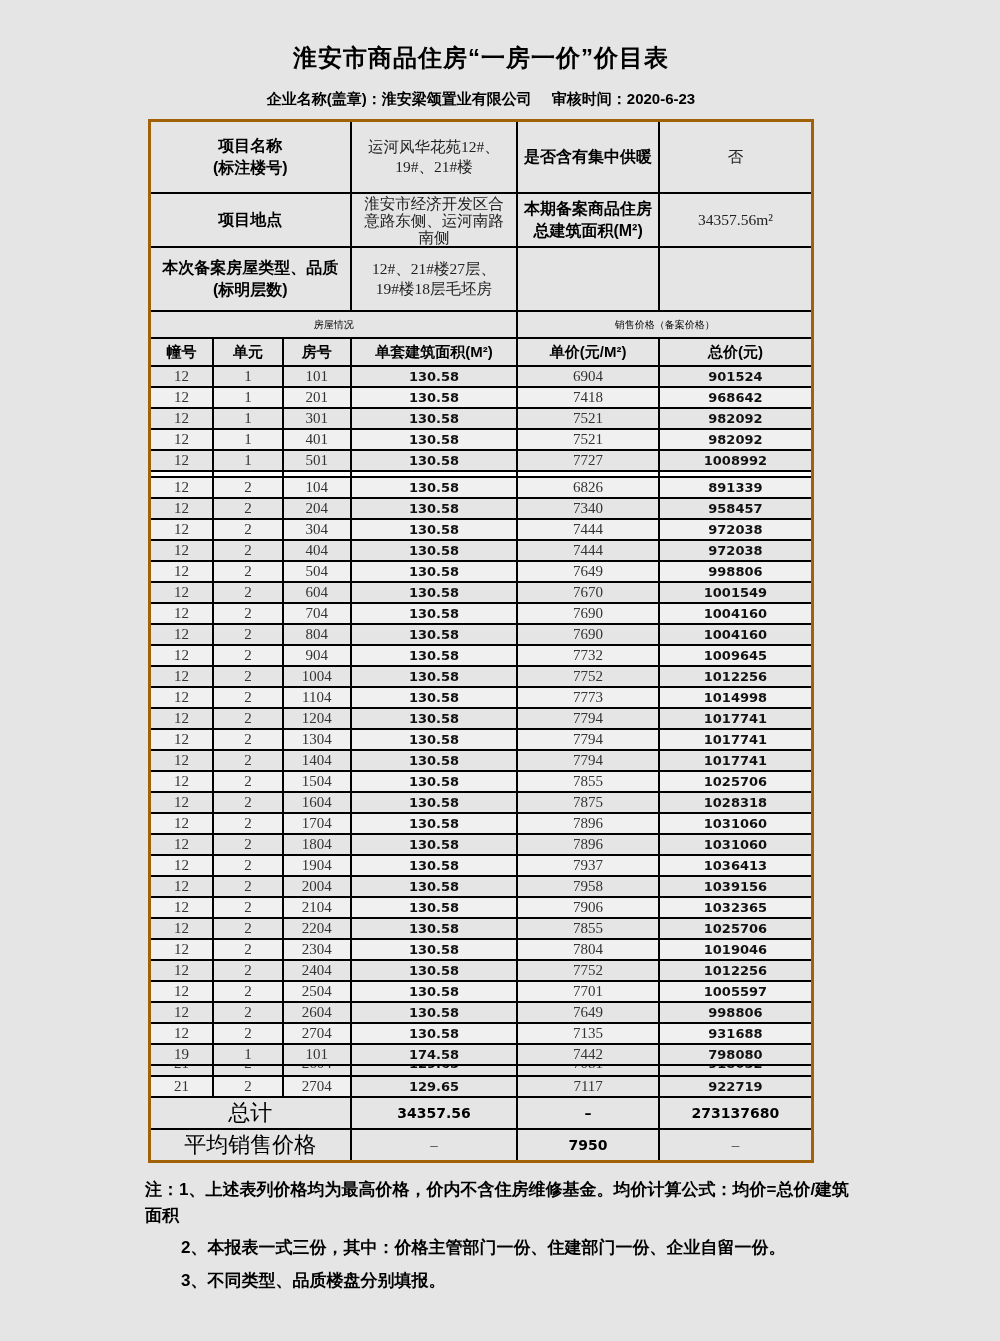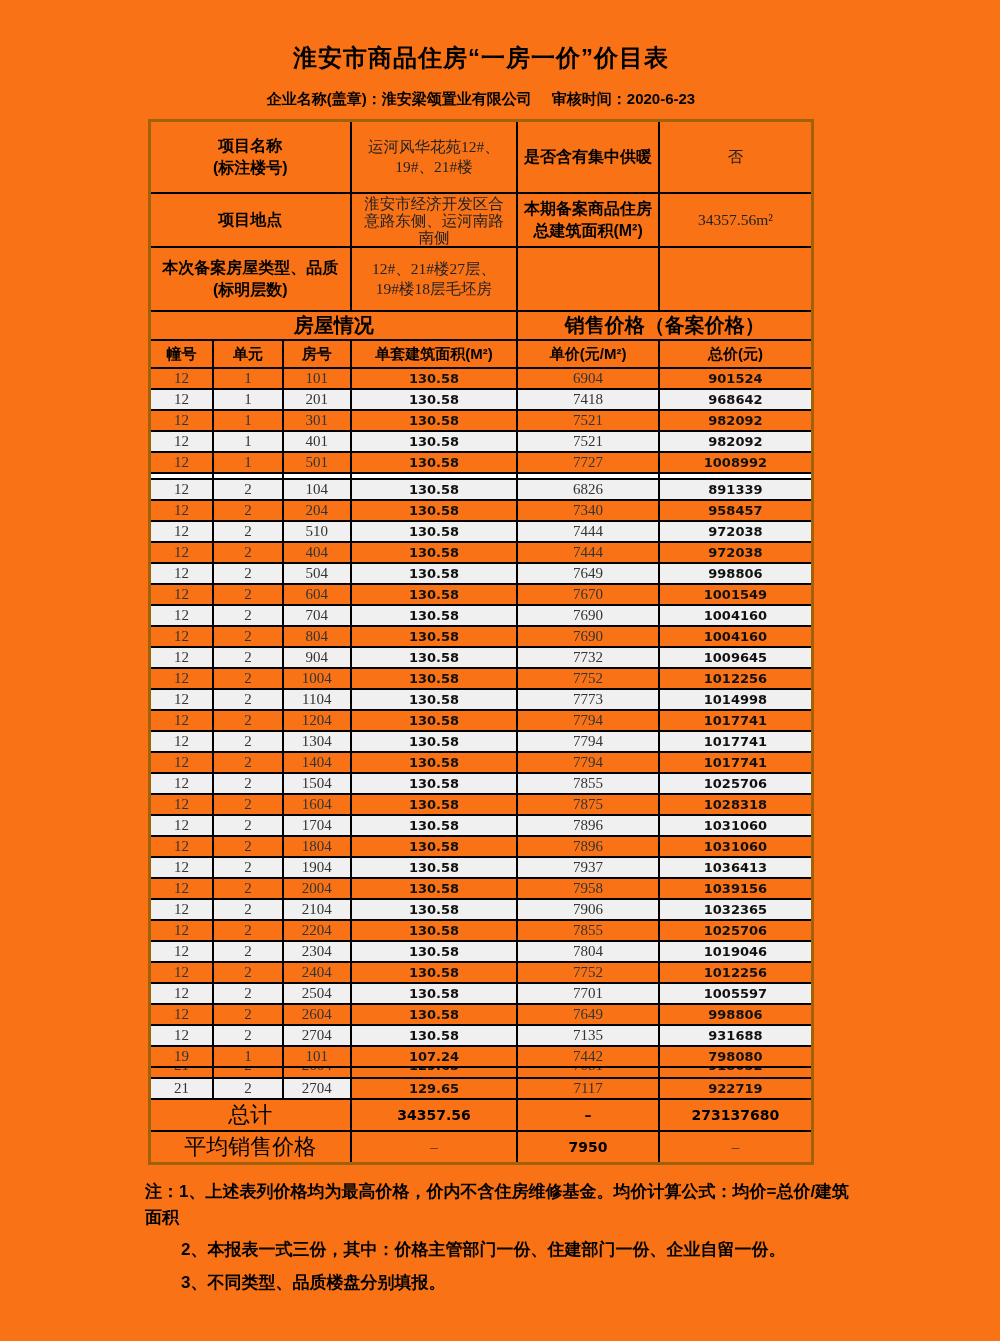--- a/index.html
+++ b/index.html
@@ -1,36 +1,36 @@
 <!DOCTYPE html>
 <html><head>
 <meta charset="utf-8">
 <style>
   html,body{margin:0;padding:0;background:#fff;}
-  .page{position:relative;width:1000px;height:1341px;background:#f97316;overflow:hidden;
+  .page{position:relative;width:1000px;height:1341px;background:#e5e5e5;overflow:hidden;
         font-family:"Liberation Sans",sans-serif;color:#000;}
   .doc-title{margin:42px 0 0 148px;width:666px;text-align:center;font-size:24px;font-weight:700;
              letter-spacing:1px;font-family:"Liberation Sans",sans-serif;}
   .subtitle{margin:16px 0 0 148px;width:666px;display:flex;justify-content:center;gap:20px;
             font-size:15px;font-weight:600;}
   .subtitle .review{font-weight:600;}
   table.main{border-collapse:collapse;table-layout:fixed;width:666px;margin:10px 0 8px 148px;
              border:3px solid #a16207;}
   table.main td{border:2px solid #000;text-align:center;vertical-align:middle;padding:0 2px;
                 overflow:hidden;}
   .pre{white-space:pre-line;}
   
   .info-lbl{font-weight:700;font-size:16px;line-height:1.35;}
   .info-val{font-family:"Liberation Serif",serif;font-size:15.5px;color:#222;line-height:1.3;}
   .r-name td{height:70px;}
   .r-addr td{height:52px;}
   .r-type td{height:62px;}
   .addr-clip{height:50px;overflow:hidden;line-height:17px;}
   
-  .sec-row td{height:25px;font-weight:700;font-size:20px;}
+  .sec-row td{height:25px;font-weight:400;font-size:10px;}
   .colhead td{height:26px;font-weight:700;font-size:15px;}
   
   .data-row td{height:19px;line-height:19px;}
   .c-serif{font-family:"Liberation Serif",serif;font-size:15px;color:#333;}
   .c-sans{font-family:"DejaVu Sans",sans-serif;font-weight:700;font-size:13px;color:#111;}
   tr.s td{background:#f0f0f0;}
   tr.sl td:nth-child(-n+3){background:#f0f0f0;}
   
   .gap-row td{height:4px;background:#fff;border-top:3px solid #000;border-bottom:3px solid #000;}
   
@@ -187,21 +187,21 @@
           <td class="c-serif">2</td>
           <td class="c-serif">204</td>
           <td class="c-sans">130.58</td>
           <td class="c-serif">7340</td>
           <td class="c-sans">958457</td>
         </tr>
 
         <tr class="data-row s">
           <td class="c-serif">12</td>
           <td class="c-serif">2</td>
-          <td class="c-serif">510</td>
+          <td class="c-serif">304</td>
           <td class="c-sans">130.58</td>
           <td class="c-serif">7444</td>
           <td class="c-sans">972038</td>
         </tr>
 
         <tr class="data-row">
           <td class="c-serif">12</td>
           <td class="c-serif">2</td>
           <td class="c-serif">404</td>
           <td class="c-sans">130.58</td>
@@ -413,21 +413,21 @@
           <td class="c-serif">2704</td>
           <td class="c-sans">130.58</td>
           <td class="c-serif">7135</td>
           <td class="c-sans">931688</td>
         </tr>
 
         <tr class="data-row">
           <td class="c-serif">19</td>
           <td class="c-serif">1</td>
           <td class="c-serif">101</td>
-          <td class="c-sans">107.24</td>
+          <td class="c-sans">174.58</td>
           <td class="c-serif">7442</td>
           <td class="c-sans">798080</td>
         </tr>
       </tbody>
 
     <tbody>
       <tr class="clip-row">
         <td>
             <div class="clipbox">
               <span class="c-serif">21</span>

